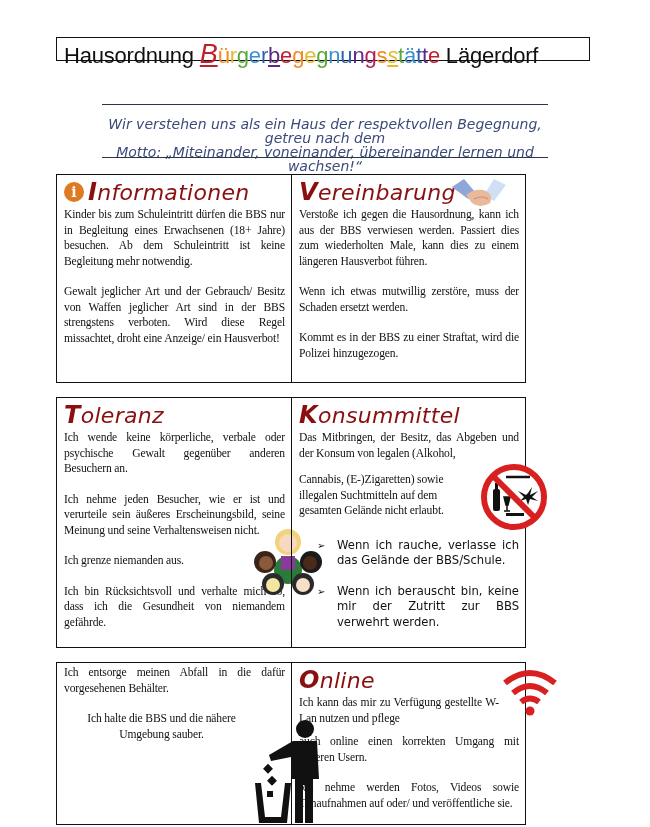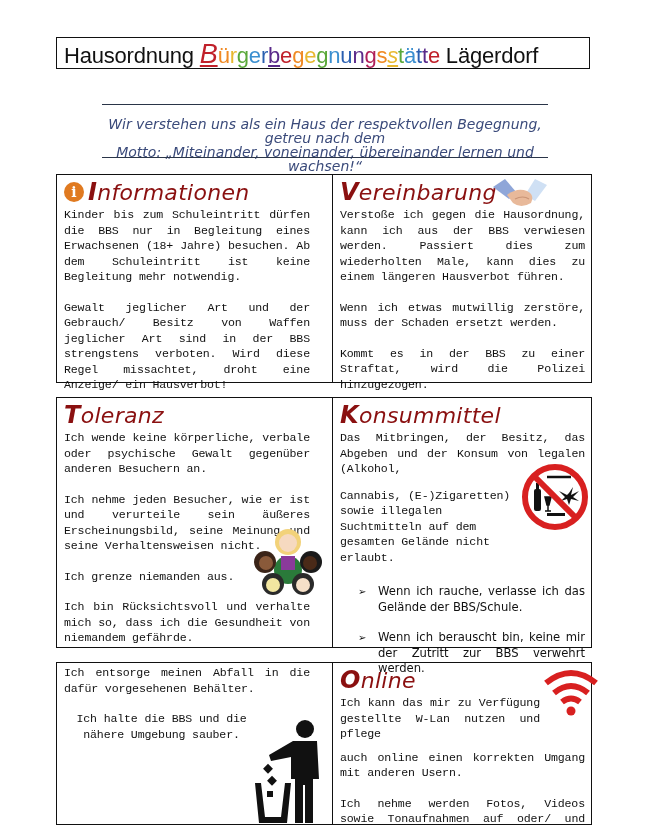--- a/index.html
+++ b/index.html
@@ -1,30 +1,30 @@
 <!DOCTYPE html>
 <html><head>
 <meta charset="utf-8">
 <style>
   html, body { margin: 0; padding: 0; background: #ffffff; }
   body { width: 650px; height: 827px; position: relative; overflow: hidden; font-family: "Liberation Sans", sans-serif; color: #111; }
-  .title-box { position: absolute; left: 56px; top: 37px; width: 534px; height: 32px; border: 1.5px solid #111; box-sizing: border-box; }
+  .title-box { position: absolute; left: 56px; top: 37px; width: 534px; height: 24px; border: 1.5px solid #111; box-sizing: border-box; }
   .title-text { position: absolute; left: 7px; top: 3px; font-size: 22px; white-space: nowrap; letter-spacing: -0.2px; }
   .title-text .rb span { display: inline-block; }
   .title-text .big-b { font-size: 27px; font-style: italic; text-decoration: underline; line-height: 1; }
   .title-text .ul { text-decoration: underline; }
   .title-text .it { font-style: italic; }
   .motto-line { position: absolute; left: 102px; width: 446px; height: 0; border-top: 1.2px solid #2a3548; }
   .motto { position: absolute; left: 102px; top: 117px; width: 446px; text-align: center; font-family: "DejaVu Sans", sans-serif; font-style: italic; font-size: 14px; line-height: 14px; color: #3a4a7a; }
-  .row { position: absolute; left: 56px; width: 536px; border: 1.3px solid #111; box-sizing: border-box; display: flex; gap: 16px; }
+  .row { position: absolute; left: 56px; width: 470px; border: 1.3px solid #111; box-sizing: border-box; display: flex; }
   .cell { position: relative; width: 50%; box-sizing: border-box; padding: 2px 6px 0 7px; }
   .cell + .cell { border-left: 1.3px solid #111; }
   .heading { font-family: "DejaVu Sans", sans-serif; font-style: italic; font-size: 22px; color: #8a1010; line-height: 30px; height: 30px; white-space: nowrap; letter-spacing: 0.3px; }
   .heading .cap { font-weight: bold; font-size: 24px; }
-  .para { font-family: Liberation Mono, monospace; font-size: 11.6px; line-height: 15.5px; text-align: justify; margin: 0 0 15px 0; letter-spacing: -0.15px; }
+  .para { font-family: Liberation Serif, serif; font-size: 11.6px; line-height: 15.5px; text-align: justify; margin: 0 0 15px 0; letter-spacing: -0.15px; }
   .para.last { margin-bottom: 0; }
   .narrow { width: 170px; text-align: left; }
   .bullet { display: flex; font-family: "DejaVu Sans", sans-serif; font-size: 11.6px; line-height: 15.5px; margin: 0 0 15px 18px; text-align: justify; }
   .bullet .arr { width: 20px; flex: none; font-size: 10px; }
   .icon-abs { position: absolute; }
 </style>
 </head>
 <body>
 
 <div class="title-box">

